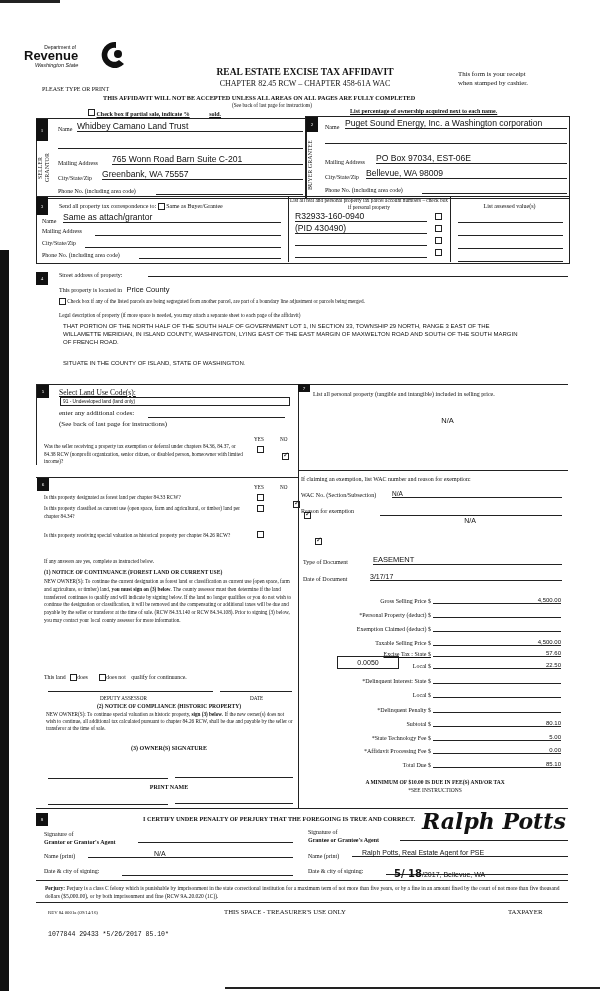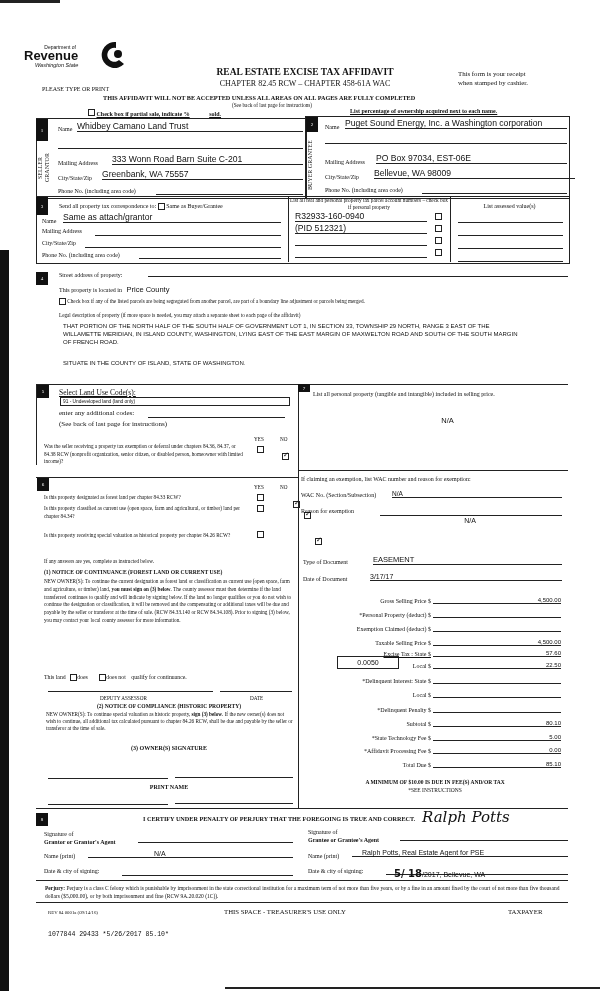--- a/index.html
+++ b/index.html
@@ -15,21 +15,21 @@
   .t6{font-size:6px;}
   .fill{font-family:"Liberation Sans",sans-serif;font-size:8.6px;color:#111;}
   .cb{width:7px;height:7px;border:1px solid #222;background:#fff;display:inline-block;box-sizing:border-box;}
   .cbx{position:relative;}
   .cbx::after{content:"✓";position:absolute;left:0px;top:-3px;font-size:7px;font-family:"DejaVu Sans",sans-serif;}
   .box{border:1px solid #222;}
   .vert{writing-mode:vertical-rl;transform:rotate(180deg);font-size:6px;text-align:center;line-height:7px;}
   .r{text-align:right;}
   .c{text-align:center;}
   .b{font-weight:bold;}
-  .sig{font-family:"DejaVu Serif",serif;font-style:italic;font-size:15px;}
+  .sig{font-family:"DejaVu Serif",serif;font-style:italic;font-size:22px;font-weight:bold;}
 </style>
 </head>
 <body>
 
 
 
 <div class="abs topbar"></div>
 <div class="abs leftbar"></div>
 
 
@@ -59,37 +59,37 @@
 <div class="abs t6 b" style="left:350px;top:108px;text-decoration:underline;">List percentage of ownership acquired next to each name.</div>
 
 
 <div class="abs box" style="left:36px;top:118px;width:269px;height:79px;"></div>
 <div class="abs num" style="left:36px;top:119px;height:22px;">1</div>
 <div class="abs vert" style="left:37px;top:143px;width:12px;height:50px;">SELLER GRANTOR</div>
 <div class="abs t6" style="left:58px;top:126px;">Name</div>
 <div class="abs fill line" style="left:77px;top:121px;width:226px;">Whidbey Camano Land Trust</div>
 <div class="abs line" style="left:58px;top:148px;width:245px;"></div>
 <div class="abs t6" style="left:58px;top:160px;">Mailing Address</div>
-<div class="abs fill line" style="left:112px;top:154px;width:191px;">333 Wonn Road Barn Suite C-201</div>
+<div class="abs fill line" style="left:112px;top:154px;width:191px;">765 Wonn Road Barn Suite C-201</div>
 <div class="abs t6" style="left:58px;top:175px;">City/State/Zip</div>
 <div class="abs fill line" style="left:102px;top:169px;width:201px;">Greenbank, WA 75557</div>
 <div class="abs t6" style="left:58px;top:188px;">Phone No. (including area code)</div>
 <div class="abs line" style="left:156px;top:194px;width:147px;"></div>
 
 
 <div class="abs box" style="left:305px;top:116px;width:263px;height:81px;"></div>
 <div class="abs num" style="left:306px;top:117px;height:15px;">2</div>
 <div class="abs vert" style="left:307px;top:140px;width:12px;height:50px;">BUYER GRANTEE</div>
 <div class="abs t6" style="left:325px;top:124px;">Name</div>
 <div class="abs fill line" style="left:345px;top:118px;width:222px;">Puget Sound Energy, Inc. a Washington corporation</div>
 <div class="abs line" style="left:325px;top:143px;width:242px;"></div>
 <div class="abs t6" style="left:325px;top:159px;">Mailing Address</div>
 <div class="abs fill line" style="left:376px;top:153px;width:191px;">PO Box 97034, EST-06E</div>
 <div class="abs t6" style="left:325px;top:174px;">City/State/Zip</div>
-<div class="abs fill line" style="left:374px;top:168px;width:201px;">Bellevue, WA 98009</div>
+<div class="abs fill line" style="left:366px;top:168px;width:201px;">Bellevue, WA 98009</div>
 <div class="abs t6" style="left:325px;top:187px;">Phone No. (including area code)</div>
 <div class="abs line" style="left:422px;top:193px;width:145px;"></div>
 
 
 <div class="abs box" style="left:36px;top:196px;width:532px;height:66px;"></div>
 <div class="abs num" style="left:36px;top:197px;height:18px;">3</div>
 <div class="abs t6" style="left:59px;top:203px;">
   <span>Send all property tax correspondence to:</span>
   <span class="cb" style="vertical-align:middle;"></span>
   <span>Same as Buyer/Grantee</span>
@@ -107,21 +107,21 @@
 <div class="abs" style="left:450px;top:196px;width:0;height:66px;border-left:1px solid #222;"></div>
 <div class="abs c" style="left:290px;top:197px;width:158px;font-size:5.3px;line-height:7px;">List all real and personal property tax parcel account numbers – check box if personal property</div>
 <div class="abs c t6" style="left:452px;top:203px;width:115px;">List assessed value(s)</div>
 
 <div class="abs" style="left:295px;top:211px;width:150px;">
   <div style="position:relative;height:12px;">
     <div class="fill line" style="width:132px;">R32933-160-0940</div>
     <span class="cb abs" style="left:140px;top:2px;"></span>
   </div>
   <div style="position:relative;height:12px;">
-    <div class="fill line" style="width:132px;">(PID 512321)</div>
+    <div class="fill line" style="width:132px;">(PID 430490)</div>
     <span class="cb abs" style="left:140px;top:2px;"></span>
   </div>
   <div style="position:relative;height:12px;">
     <div class="fill line" style="width:132px;height:10px;"></div>
     <span class="cb abs" style="left:140px;top:2px;"></span>
   </div>
   <div style="position:relative;height:12px;">
     <div class="fill line" style="width:132px;height:10px;"></div>
     <span class="cb abs" style="left:140px;top:2px;"></span>
   </div>

